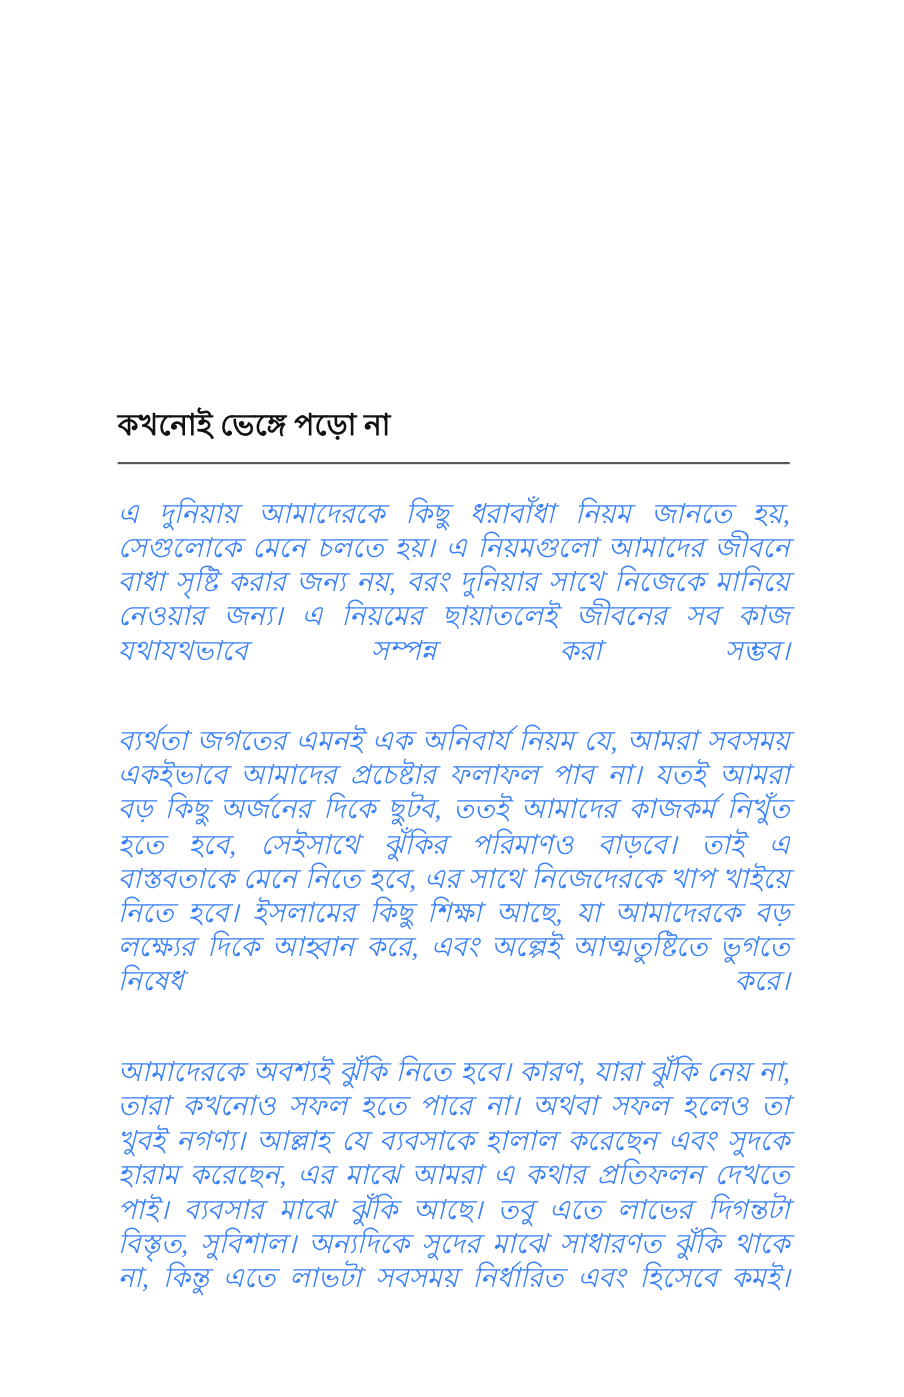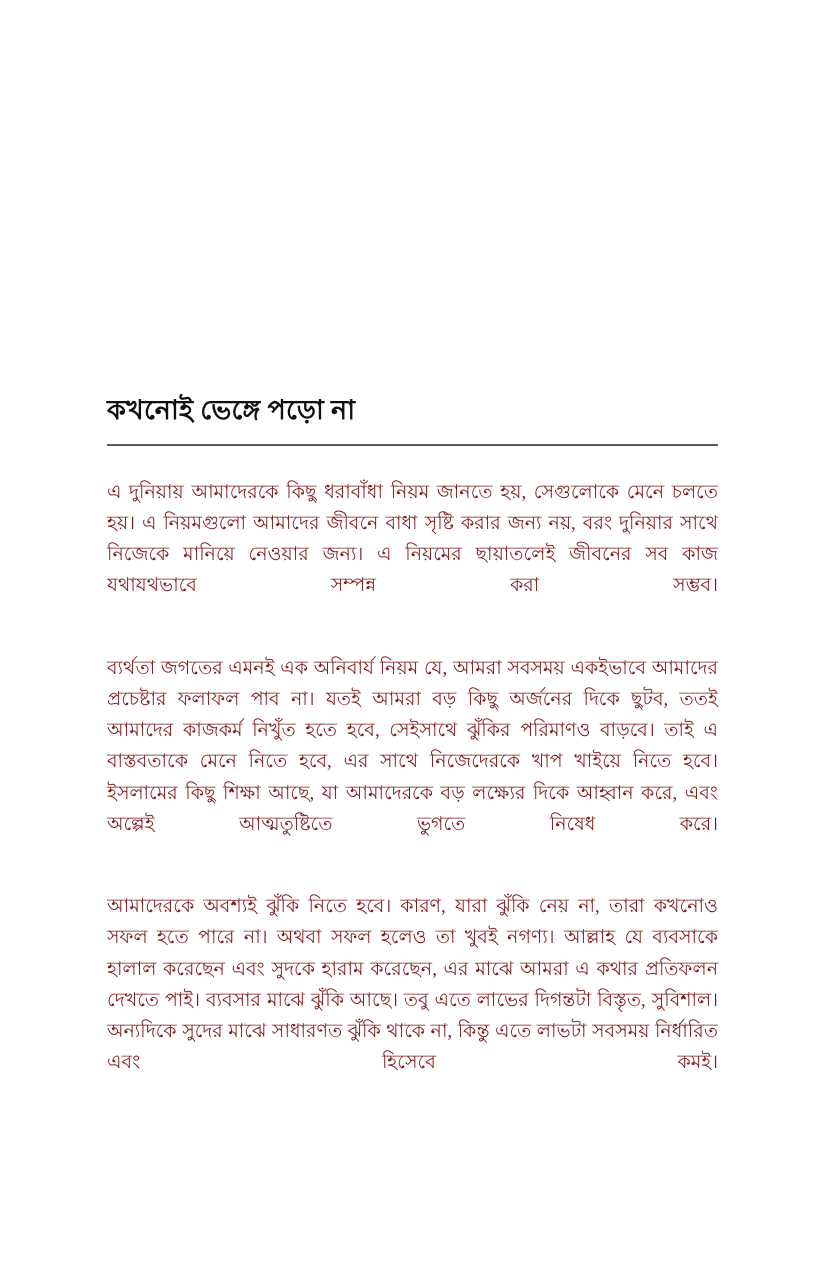--- a/index.html
+++ b/index.html
@@ -19,21 +19,20 @@
     -webkit-font-smoothing: antialiased;
   }
 
   .page {
     position: absolute;
     left: 0;
     top: 0;
     width: 822px;
     height: 972px;
     background: #ffffff;
-    margin-top: 24px;
   }
 
   
   .content {
     position: absolute;
     left: 107px;
     top: 370px;
     width: 611px;
   }
 
@@ -56,27 +55,28 @@
     border-top: 2px solid #5a5a5a;
     margin: 14px 0 0 0;
     padding: 0;
   }
 
   .body-text {
     margin-top: 30px;
   }
 
   .para {
-    font-size: 19px;
+    font-size: 25px;
     line-height: 31.2px;
     text-align: justify;
     text-justify: inter-word;
     margin: 0 0 20px 0;
-    color: #7f1d1d;
+    color: #3b82f6;
     word-spacing: 0.5px;
+    font-style: italic;
   }
 
   .para:last-child {
     margin-bottom: 0;
   }
 
   
   .para::after {
     content: "";
     display: inline-block;

